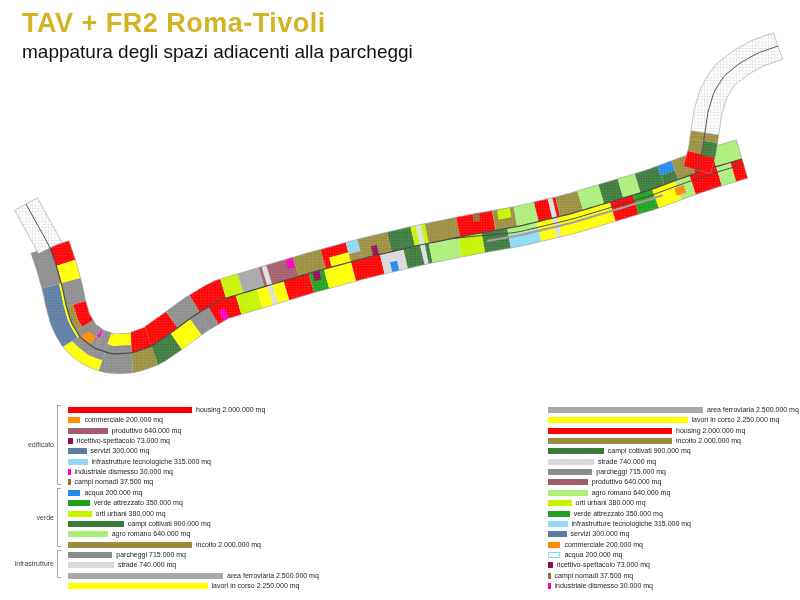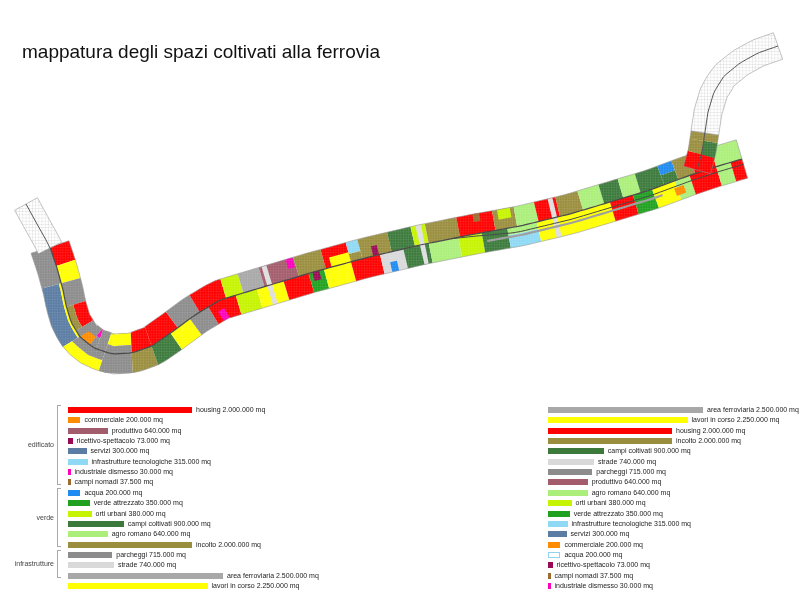--- a/index.html
+++ b/index.html
@@ -22,21 +22,22 @@
   .legend-label{font-size:7px;color:#222;margin-left:4px;white-space:nowrap;line-height:8px;}
   .bracket{position:absolute;width:4px;border-left:1px solid #a9a9a9;
     border-top:1px solid #a9a9a9;border-bottom:1px solid #a9a9a9;}
   .group-label{position:absolute;width:46px;text-align:right;font-size:7px;color:#444;}
 </style>
 </head>
 <body>
 
 <div class="slide">
 
-  <div class="subtitle">mappatura degli spazi coltivati alla ferrovia</div>
+  <div class="title" style="color: rgb(211, 180, 37);">TAV + FR2 Roma-Tivoli</div>
+  <div class="subtitle">mappatura degli spazi adiacenti alla parcheggi</div>
 
   <svg id="map-svg" width="800" height="600" viewBox="0 0 800 600">
     <defs>
       <pattern id="hatch" width="3.2" height="3.2" patternUnits="userSpaceOnUse">
         <rect width="3.2" height="3.2" fill="#ffffff"></rect>
         <path d="M0 0H3.2M0 0V3.2" stroke="#c3c3c3" stroke-width="0.5"></path>
       </pattern>
       <pattern id="tex" width="2.6" height="2.6" patternUnits="userSpaceOnUse">
         <path d="M0 0H2.6M0 0V2.6" stroke="#ffffff" stroke-width="0.45" opacity="0.32"></path>
       </pattern>

